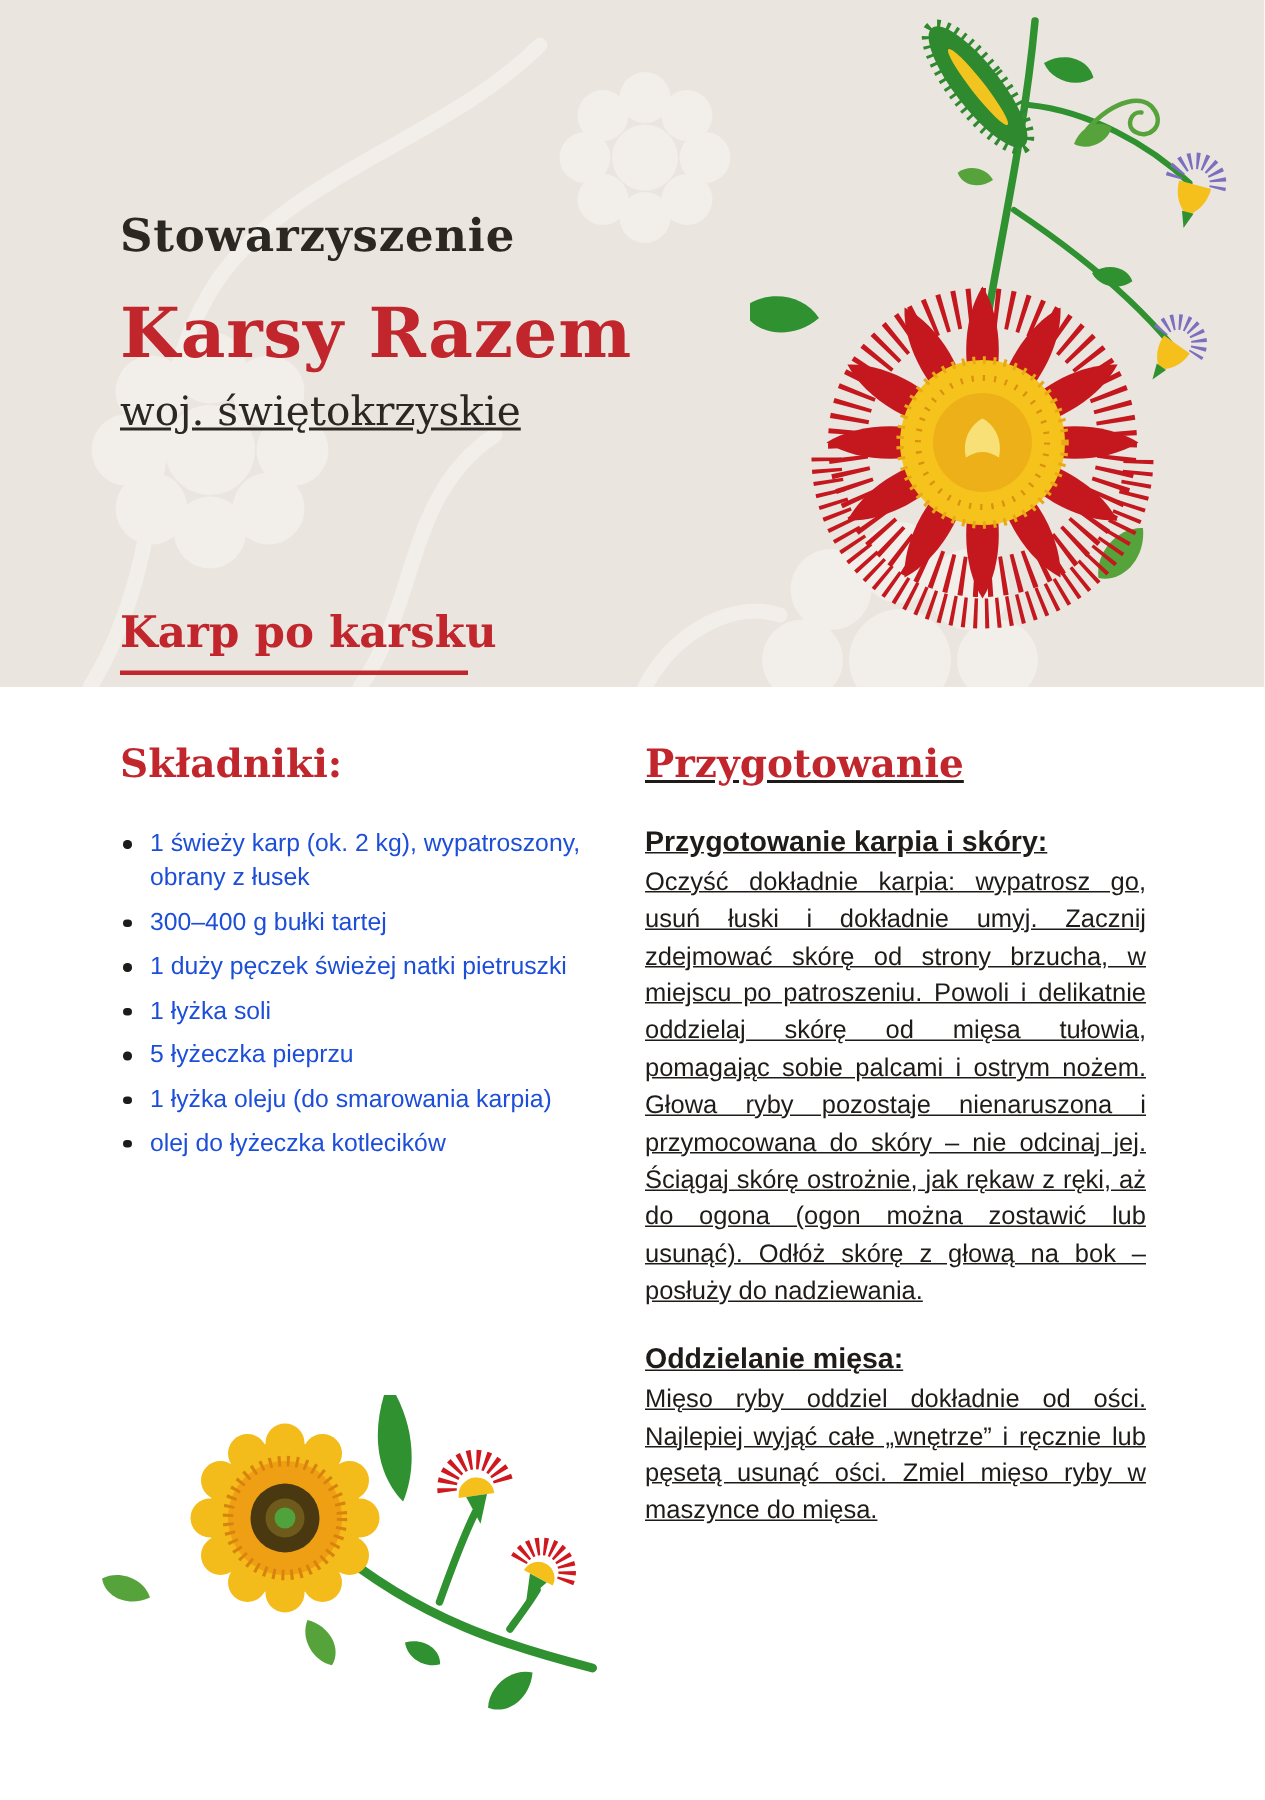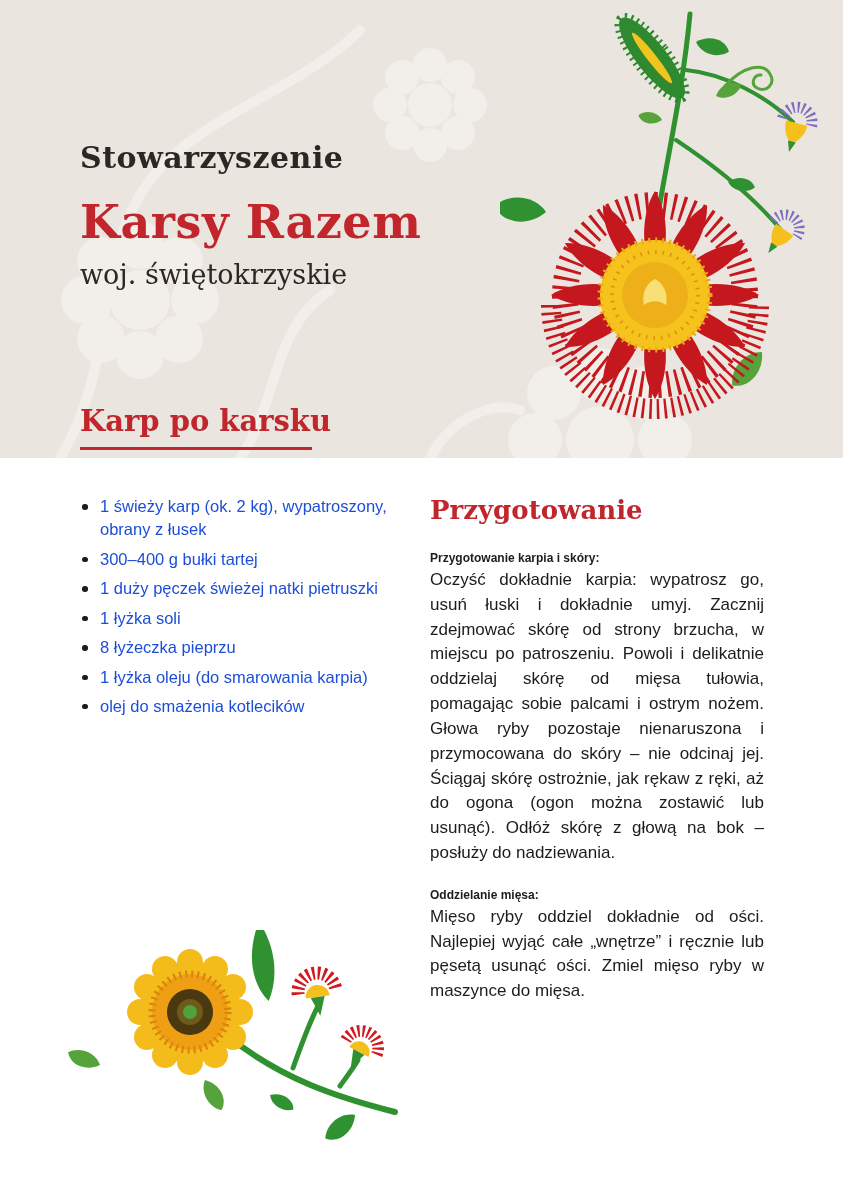--- a/index.html
+++ b/index.html
@@ -19,47 +19,47 @@
   .org-prefix {
     font-family: "DejaVu Serif", serif; font-weight: 800;
     font-size: 30px; color: #2b2723; letter-spacing: .5px;
   }
   .org-name {
     font-family: "DejaVu Serif", serif; font-weight: 800;
     font-size: 46px; color: #c0262c; margin-top: 20px; letter-spacing: .5px;
   }
   .region {
     font-family: "DejaVu Serif", serif; font-weight: 400;
-    font-size: 27px; color: #2b2723; margin-top: 10px;
+    font-size: 27px; color: #2b2723; margin-top: 10px; text-decoration: underline;
   }
   .recipe-title-block { position: absolute; left: 80px; top: 404px; z-index: 3; }
   .recipe-title {
     font-family: "DejaVu Serif", serif; font-weight: 700;
     font-size: 29px; color: #c0262c;
   }
   .title-rule { width: 232px; height: 3px; background: #c0262c; margin-top: 9px; }
   .flower-top { position: absolute; left: 500px; top: 0; width: 343px; height: 440px; z-index: 2; }
 
   
   .ingredients { position: absolute; left: 80px; top: 495px; width: 308px; }
-  .preparation { position: absolute; left: 430px; top: 495px; width: 334px; }
+  .preparation { position: absolute; left: 430px; top: 495px; width: 334px; text-decoration: underline; }
   .col-heading {
     font-family: "DejaVu Serif", serif; font-weight: 700;
     font-size: 26px; color: #c0262c; margin: 0 0 26px 0;
   }
   .ingredients ul { list-style: none; margin: 0; padding: 0; }
   .ingredients li {
     position: relative; padding-left: 20px; margin-bottom: 6px;
     font-size: 16.5px; line-height: 1.42; color: #1d4ed8;
   }
   .ingredients li::before {
     content: ""; position: absolute; left: 2px; top: 9px;
     width: 5.5px; height: 5.5px; border-radius: 50%; background: #1f1b18;
   }
-  .prep-sub { font-size: 12px; font-weight: 700; margin: 0 0 3px 0; color: #1f1b18; }
+  .prep-sub { font-size: 19px; font-weight: 700; margin: 0 0 3px 0; color: #1f1b18; }
   .prep-body {
     font-size: 17px; line-height: 1.46; text-align: justify;
     margin: 0 0 22px 0; color: #1f1b18;
   }
 
   
   .flower-bottom { position: absolute; left: 55px; top: 930px; width: 370px; height: 240px; z-index: 2; }
   .watermark {
     position: absolute; left: 50%; top: 1082px; transform: translateX(-50%);
     z-index: 6; white-space: nowrap;
@@ -182,28 +182,29 @@
         <circle r="55" fill="#f6c31d"></circle>
         <circle r="55" fill="none" stroke="#e8a916" stroke-width="5" stroke-dasharray="2 5"></circle>
         <circle r="43" fill="none" stroke="#da9110" stroke-width="4" stroke-dasharray="1.5 6"></circle>
         <circle r="33" fill="#eeb018"></circle>
         <path d="M-11 10 C -14 -4 -6 -13 0 -16 C 6 -13 14 -4 11 10 C 4 5 -4 5 -11 10 Z" fill="#f9e076"></path>
       </g>
     </svg>
   </div>
 
   <section class="ingredients">
+    <h2 class="col-heading">Składniki:</h2>
     <ul>
       <li>1 świeży karp (ok. 2 kg), wypatroszony, obrany z łusek</li>
       <li>300–400 g bułki tartej</li>
       <li>1 duży pęczek świeżej natki pietruszki</li>
       <li>1 łyżka soli</li>
-      <li>8 łyżeczka pieprzu</li>
+      <li>5 łyżeczka pieprzu</li>
       <li>1 łyżka oleju (do smarowania karpia)</li>
-      <li>olej do smażenia kotlecików</li>
+      <li>olej do łyżeczka kotlecików</li>
     </ul>
   </section>
 
   <section class="preparation">
     <h2 class="col-heading">Przygotowanie</h2>
     <h3 class="prep-sub">Przygotowanie karpia i skóry:</h3>
     <p class="prep-body">Oczyść dokładnie karpia: wypatrosz go, usuń łuski i dokładnie umyj. Zacznij zdejmować skórę od strony brzucha, w miejscu po patroszeniu. Powoli i delikatnie oddzielaj skórę od mięsa tułowia, pomagając sobie palcami i ostrym nożem. Głowa ryby pozostaje nienaruszona i przymocowana do skóry – nie odcinaj jej. Ściągaj skórę ostrożnie, jak rękaw z ręki, aż do ogona (ogon można zostawić lub usunąć). Odłóż skórę z głową na bok – posłuży do nadziewania.</p>
     <h3 class="prep-sub">Oddzielanie mięsa:</h3>
     <p class="prep-body">Mięso ryby oddziel dokładnie od ości. Najlepiej wyjąć całe „wnętrze” i ręcznie lub pęsetą usunąć ości. Zmiel mięso ryby w maszynce do mięsa.</p>
   </section>

